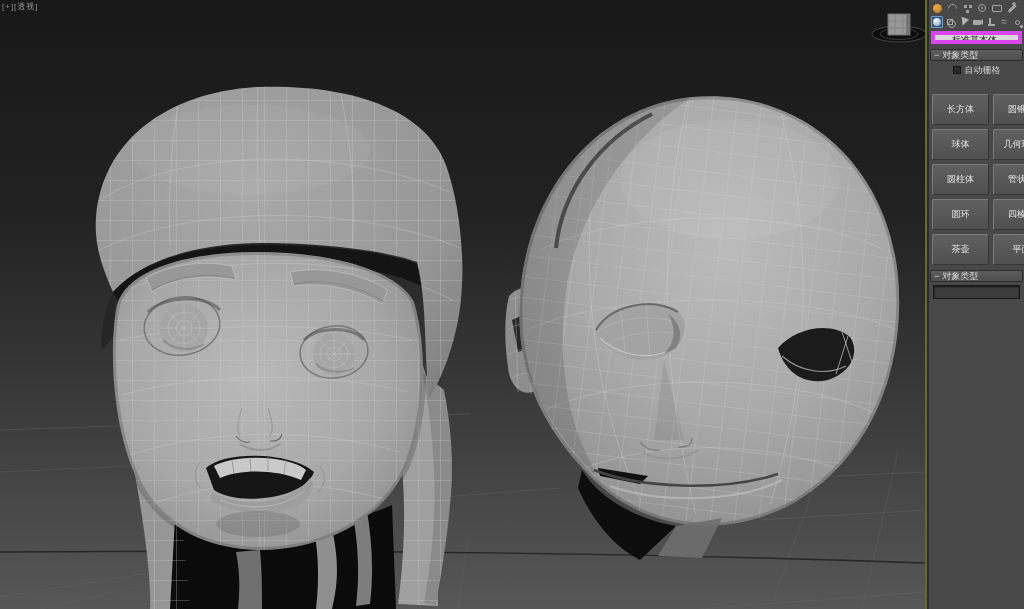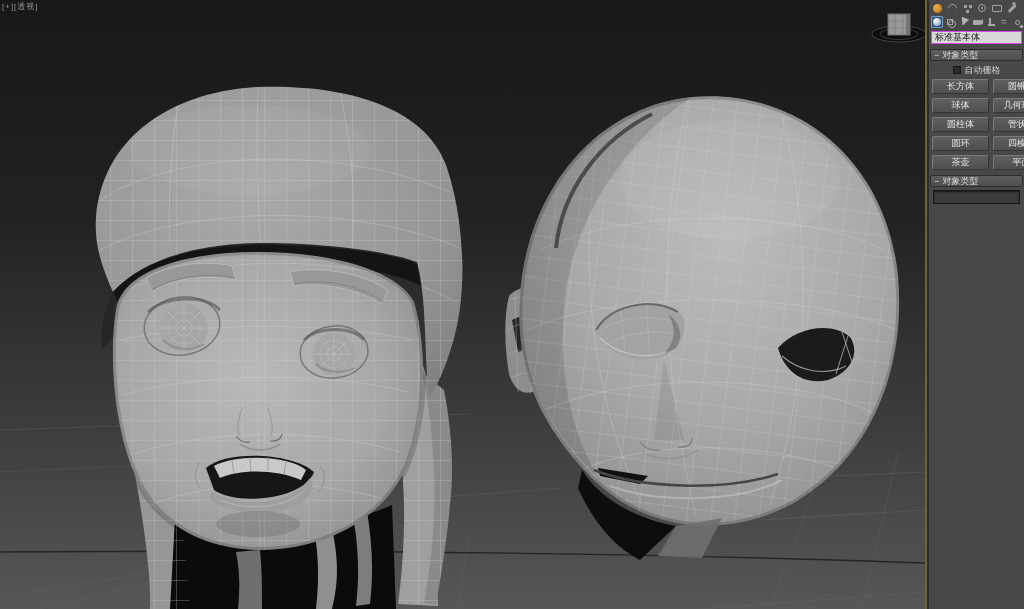--- a/index.html
+++ b/index.html
@@ -44,34 +44,34 @@
   .i-cam{width:8px;height:5px;background:#a8a8a8;border-radius:1px;}
   .i-cam::after{content:"";position:absolute;right:0;top:3px;width:0;height:0;
     border-top:3px solid transparent;border-bottom:3px solid transparent;border-right:4px solid #a8a8a8;}
   .i-helper{width:2px;height:8px;background:#a8a8a8;}
   .i-helper::after{content:"";position:absolute;left:3px;bottom:2px;width:7px;height:2px;background:#a8a8a8;}
   .i-waves{font-size:10px;line-height:10px;color:#a8a8a8;}
   .i-sys{width:5px;height:5px;border:1.5px solid #a8a8a8;border-radius:50%;}
   .i-sys::after{content:"";position:absolute;right:0;bottom:0;width:3px;height:3px;background:#a8a8a8;transform:rotate(45deg);}
 
   .dropdown{
-    margin:1px 2px 0 2px;height:13px;background:#d8d8d8;border:1px solid #d946ef;
-    color:#141414;line-height:11px;padding:0 3px;white-space:nowrap;overflow:hidden;
+    margin:1px 2px 0 2px;height:13px;background:#d8d8d8;border:4px solid #d946ef;
+    color:#141414;line-height:11px;padding:0 17px;white-space:nowrap;overflow:hidden;
   }
   .rollout-header{
     margin:5px 1px 0 1px;height:12px;background:linear-gradient(#5d5d5d,#4e4e4e);
     border:1px solid #2d2d2d;border-radius:2px;display:flex;align-items:center;color:#dcdcdc;
   }
   .rollout-header .collapse{margin:0 3px;font-size:9px;line-height:9px;}
   .rollout-header .title{flex:1;text-align:left;padding-right:10px;white-space:nowrap;}
-  .autogrid-row{display:flex;align-items:center;justify-content:center;gap:4px;height:14px;margin:2px 0 1px 0;color:#cdcdcd;}
+  .autogrid-row{display:flex;align-items:center;justify-content:center;gap:4px;height:14px;margin:2px 0 16px 0;color:#cdcdcd;}
   .checkbox{width:8px;height:8px;background:#2b2b2b;border:1px solid #151515;}
   .btn-grid{display:grid;grid-template-columns:57px 57px;gap:4px;padding:1px 0 0 3px;}
   .obj-btn{
-    height:15px;background:linear-gradient(#606060,#4f4f4f);border:1px solid;
+    height:31px;background:linear-gradient(#606060,#4f4f4f);border:1px solid;
     border-color:#7a7a7a #353535 #353535 #7a7a7a;border-radius:2px;color:#e4e4e4;
     font-size:9px;line-height:11px;text-align:center;white-space:nowrap;overflow:hidden;padding:0;
     font-family:"Liberation Sans",sans-serif;
   }
   .name-field{
     margin:3px 4px 0 4px;height:14px;background:#3c3c3c;border:1px solid #181818;
     box-shadow:inset 0 1px 2px rgba(0,0,0,.65);
   }
 </style>
 </head>

